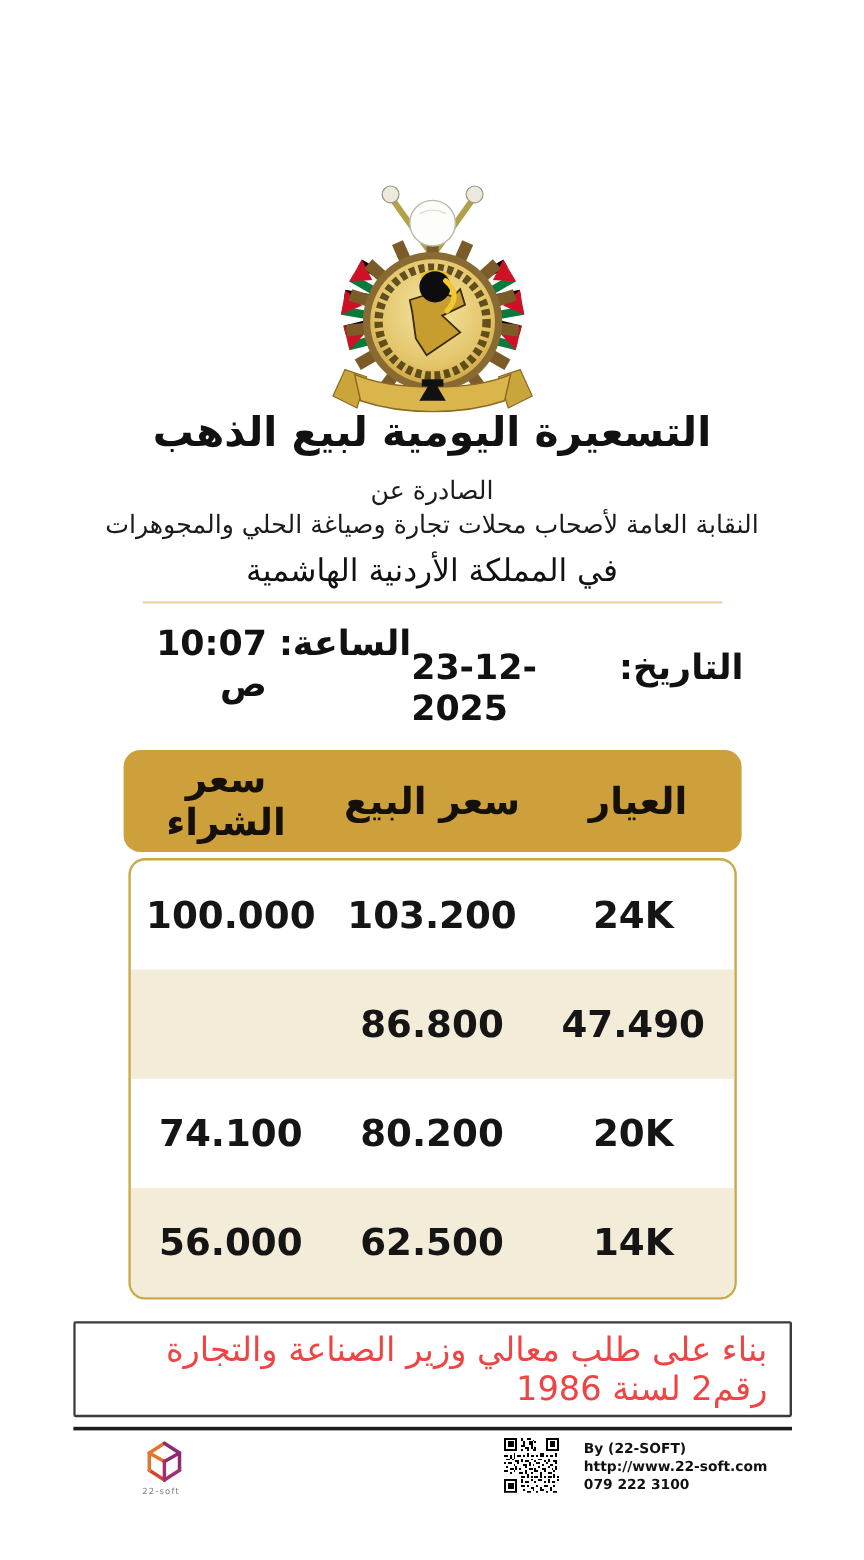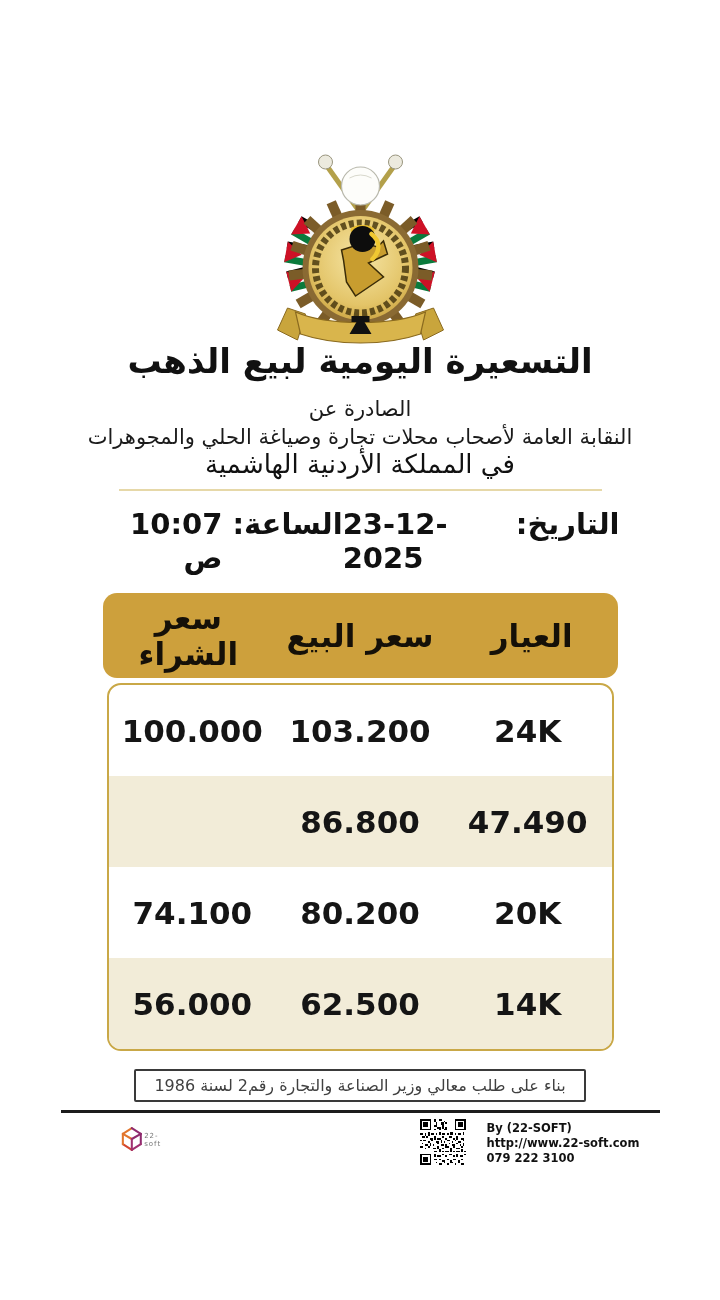--- a/index.html
+++ b/index.html
@@ -5,48 +5,48 @@
   * { margin:0; padding:0; box-sizing:border-box; }
   body { background:#ffffff; font-family:"DejaVu Sans", sans-serif; color:#111; }
   .page { width:599px; height:1300px; background:#fff; position:relative; overflow:hidden; margin:0 auto; }
 
   .emblem-wrap { display:flex; justify-content:center; padding-top:146px; }
 
   .heading-block { text-align:center; direction:rtl; }
   .main-title { font-size:34px; font-weight:700; margin-top:-10px; letter-spacing:0; }
   .issued-by { font-size:21px; font-weight:400; margin-top:16px; color:#1b1b1b; }
   .issuer { font-size:21px; font-weight:400; margin-top:4px; color:#1b1b1b; }
-  .region { font-size:26px; font-weight:500; }
+  .region { font-size:26px; font-weight:500; margin-top:12px; }
 
   .thin-divider { height:2px; background:#e6d8a8; margin:10px 58px 0 58px; }
 
   .datetime-row { direction:rtl; display:flex; justify-content:space-between;
     padding:0 40px; margin-top:16px; font-size:29px; font-weight:700; }
   .dt-item { display:flex; gap:10px; align-items:baseline; }
-  .ltr-num { direction:ltr; unicode-bidi:isolate; }
+  .ltr-num { direction:ltr; unicode-bidi:isolate;margin-top:20px; }
 
   .table-area { direction:rtl; }
   .table-header { margin:18px 42px 0 42px; height:85px; background:#cda03c;
     border-radius:14px; display:grid; grid-template-columns:1fr 1fr 1fr;
     align-items:center; }
   .table-header .hcell { text-align:center; font-size:31px; font-weight:700; color:#151008; }
   .table-body { margin:5px 46px 0 46px; background:#fff; border:2px solid #c9a847;
     border-radius:14px; overflow:hidden; }
   .trow { height:91px; display:grid; grid-template-columns:1fr 1fr 1fr; align-items:center; }
   .trow.alt { background:#f2ecd8; }
   .tcell { text-align:center; font-size:31px; font-weight:700; color:#151515; }
 
   .footnote-wrap { display:flex; justify-content:center; margin-top:18px; }
   .footnote-box { direction:rtl; border:2px solid #3a3a3a; border-radius:2px;
-    padding:5px 18px; font-size:16px; color:#404040; }
+    padding:5px 18px; font-size:28px; color:#ef4444; }
 
   .footer-divider { height:3px; background:#1c1c1c; margin-top:8px; }
   .footer-row { display:flex; justify-content:space-between; align-items:flex-start;
     padding:6px 20px 0 58px; }
-  .brand-block { display:flex; flex-direction:row; align-items:center; width:48px; }
+  .brand-block { display:flex; flex-direction:column; width:48px; }
   .brand-caption { font-size:7px; color:#777; margin-top:1px; letter-spacing:1px; }
   .qr-block { display:flex; gap:20px; align-items:flex-start; }
   .qr-text { font-size:11.5px; font-weight:700; color:#111; line-height:15px; padding-top:2px; }
 </style>
 </head>
 <body>
 
 <div class="page">
 
   <div class="emblem-wrap">

